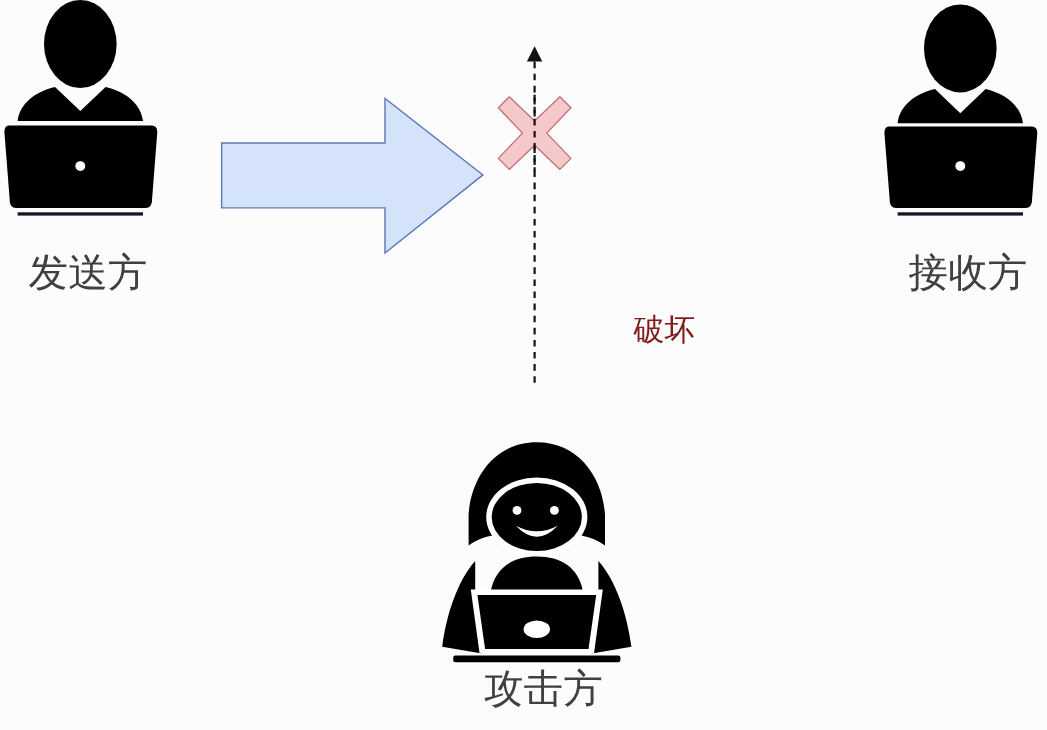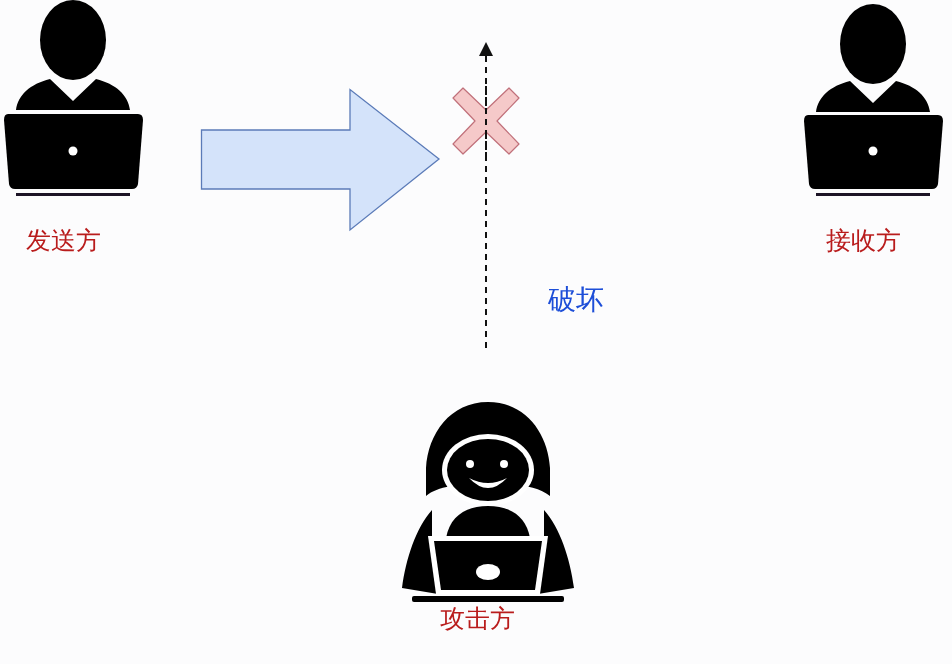--- a/index.html
+++ b/index.html
@@ -6,22 +6,22 @@
   body {
     width: 952px; height: 664px;
     background: #fcfcfd;
     position: relative;
     overflow: hidden;
     font-family: "DejaVu Sans", "Liberation Sans", sans-serif;
   }
   .abs { position: absolute; }
   .label {
     position: absolute;
-    font-size: 25px;
-    color: #b91c1c;
+    font-size: 36px;
+    color: #404040;
     letter-spacing: 0px;
     white-space: nowrap;
   }
   .action-label {
     position: absolute;
     font-size: 28px;
     white-space: nowrap;
   }
   svg { display: block; }
 </style>
@@ -68,21 +68,21 @@
   </svg>
 </div>
 
 <div class="abs" style="left:451px; top:86px; width:70px; height:70px;">
   <svg width="70" height="70" viewBox="0 0 70 70">
     <path d="M12 2 L35 24 L58 2 L68 12 L46 35 L68 58 L58 68 L35 46 L12 68 L2 58 L24 35 L2 12 Z" fill="#f5c9c9" stroke="#c0707a" stroke-width="1.2" stroke-linejoin="round"></path>
     <line x1="35" y1="0" x2="35" y2="70" stroke="#111" stroke-width="2" stroke-dasharray="6,5"></line>
   </svg>
 </div>
 
-<div class="action-label" style="left:548px; top:281px; color:#1d4ed8;">破坏</div>
+<div class="action-label" style="left:576px; top:281px; color:#7f1d1d;">破坏</div>
 
 <div class="abs" style="left:398px; top:398px; width:180px; height:206px;">
   <svg width="180" height="206" viewBox="0 0 180 206">
 
     <path d="M90 4 C128 4 150 36 152 70 L152 98 C140 88 120 86 90 86 C60 86 40 88 28 98 L28 70 C30 36 52 4 90 4 Z" fill="#000"></path>
 
     <ellipse cx="90" cy="72" rx="46" ry="36" fill="#fff"></ellipse>
 
     <ellipse cx="90" cy="72" rx="41" ry="31" fill="#000"></ellipse>
 

